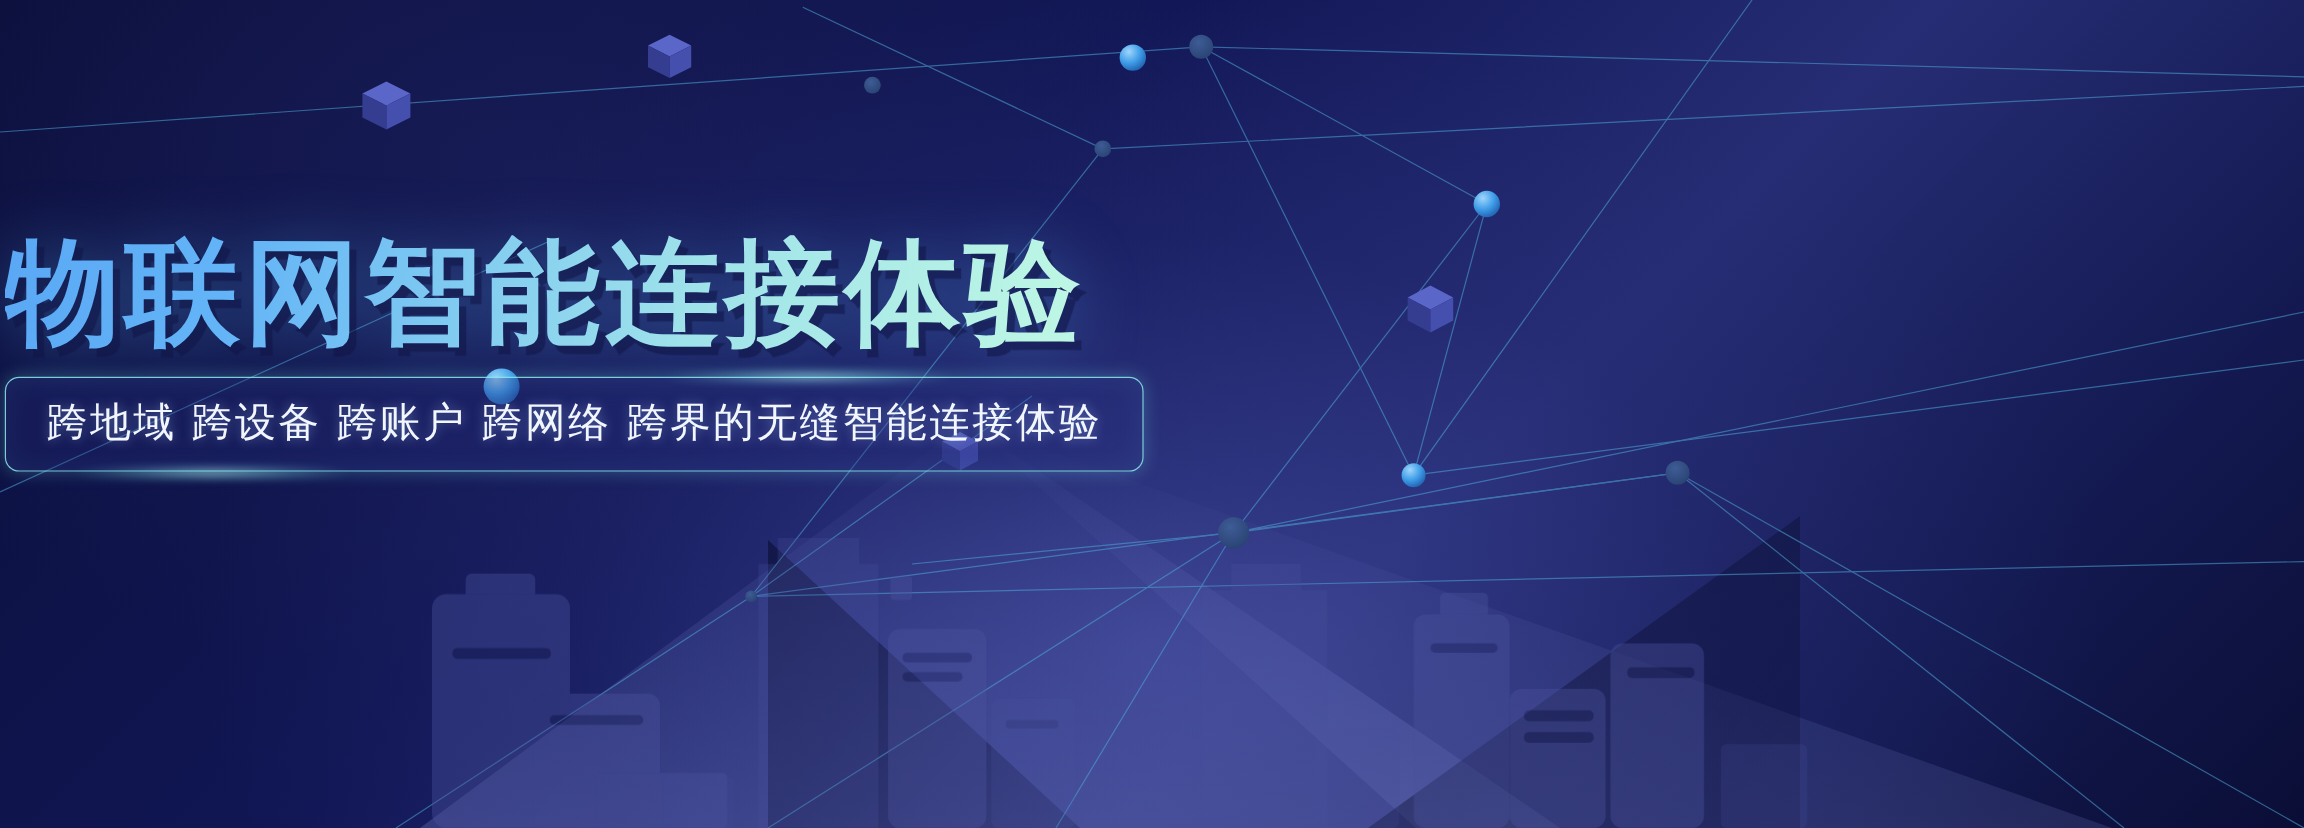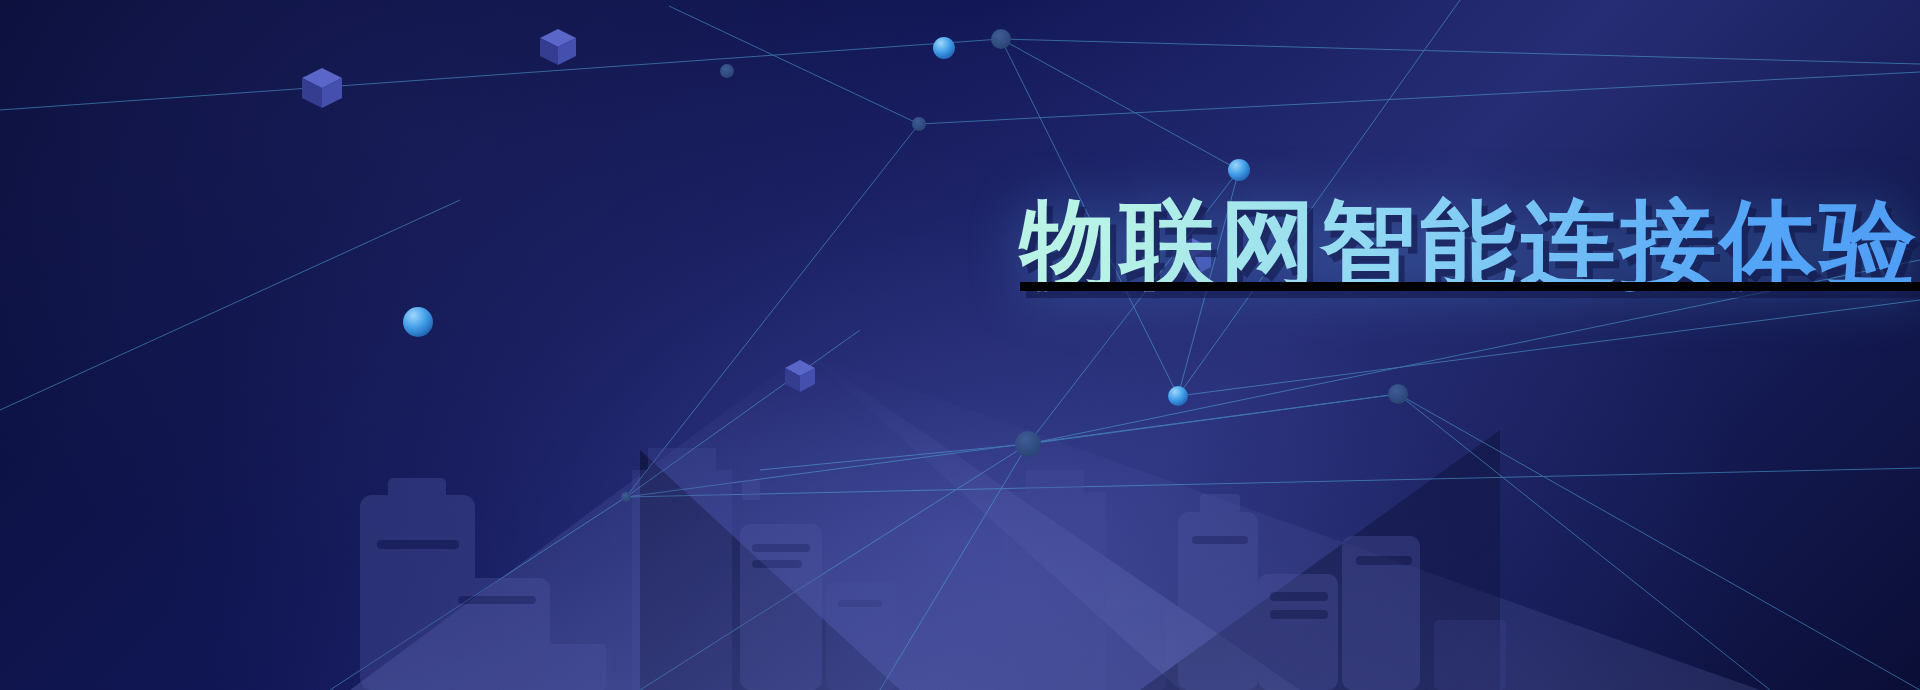--- a/index.html
+++ b/index.html
@@ -31,22 +31,21 @@
   .layer.city  { z-index:4; }
   .layer.nodes { z-index:5; }
   .layer.cubes { z-index:6; }
 
   
   .content {
     position:absolute;
     left:4px; right:0;
     top:0;
     z-index:10;
-    text-align:right;
-    text-decoration:underline;
+    text-align:left;
   }
 
   .hero-title {
     margin-top:196px;
     font-size:96px;
     line-height:1.0;
     font-weight:bold;
     letter-spacing:4px;
     white-space:nowrap;
     background:linear-gradient(100deg,
@@ -277,15 +276,20 @@
     <g transform="translate(800,370)">
       <polygon points="0,-10 15,-2 0,6 -15,-2" fill="#5b66c9"></polygon>
       <polygon points="-15,-2 0,6 0,22 -15,14" fill="#343d90"></polygon>
       <polygon points="15,-2 0,6 0,22 15,14" fill="#454fae"></polygon>
     </g>
   </svg>
 
   <div class="content">
     <h1 class="hero-title">物联网智能连接体验</h1>
 
+    <div class="subtitle-box">
+      <span class="glow-top"></span>
+      <span class="glow-bottom"></span>
+      <div class="subtitle-text">跨地域 跨设备 跨账户 跨网络  跨界的无缝智能连接体验</div>
+    </div>
   </div>
 
 </div>
 
 </body></html>

